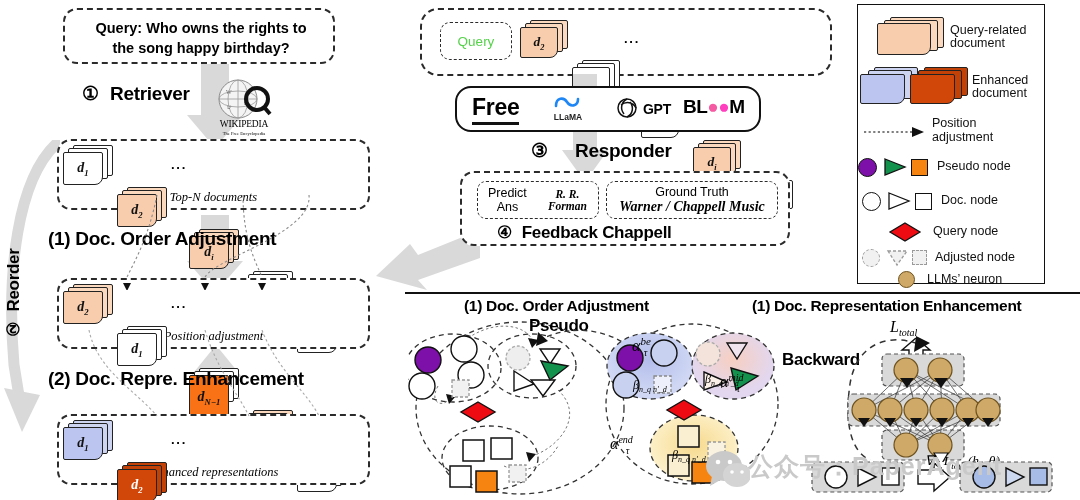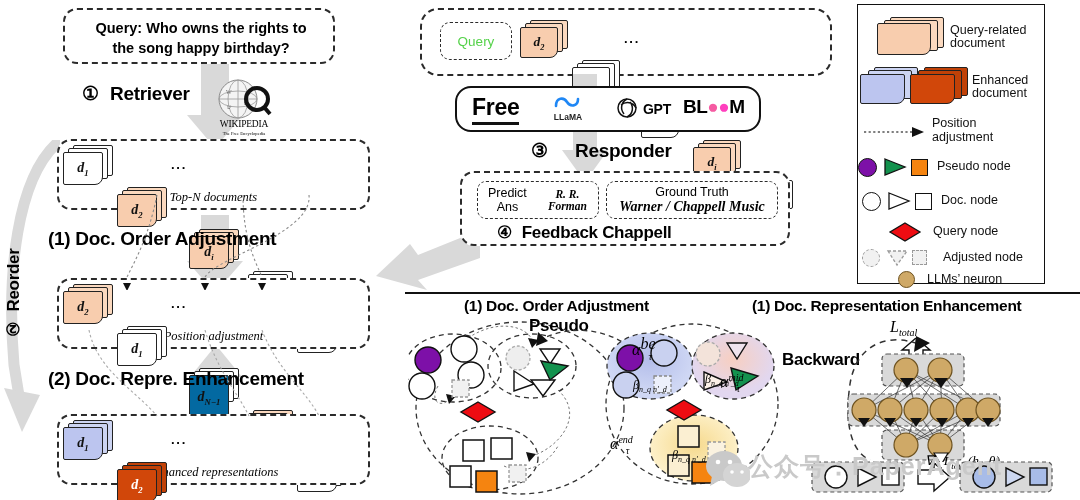--- a/index.html
+++ b/index.html
@@ -141,21 +141,21 @@
       <div class="sheet" style="left:10px;top:0;width:40px;height:31px;background:#ffffff;"></div>
       <div class="sheet" style="left:5px;top:3px;width:40px;height:31px;background:#ffffff;"></div>
       <div class="front" style="left:0;top:7px;width:40px;height:33px;background:#ffffff;">
         <span style="font-size:14px;color:#111;">d<sub style="font-size:.62em">1</sub></span>
       </div>
     </div>
     <div class="abs" style="left: 114px; top: 15px; font-size: 13px; font-weight: bold; letter-spacing: 1px;">···</div>
     <div class="docstack abs" style="left: 132px; top: 0px; width: 52px; height: 42px;">
       <div class="sheet" style="left:10px;top:0;width:40px;height:31px;background:#ffffff;"></div>
       <div class="sheet" style="left:5px;top:3px;width:40px;height:31px;background:#ffffff;"></div>
-      <div class="front" style="left:0;top:7px;width:40px;height:46px;background:#0369a1;">
+      <div class="front" style="left:0;top:7px;width:40px;height:46px;background:#f97316;">
         <span style="font-size:14px;color:#111;">d<sub style="font-size:.62em">N−1</sub></span>
       </div>
     </div>
     <div class="docstack abs" style="left: 186px; top: 0px; width: 52px; height: 42px;">
       <div class="sheet" style="left:10px;top:0;width:40px;height:31px;background:#fbd9bf;"></div>
       <div class="sheet" style="left:5px;top:3px;width:40px;height:31px;background:#fbd9bf;"></div>
       <div class="front" style="left:0;top:7px;width:40px;height:33px;background:#f8cdae;">
         <span style="font-size:14px;color:#111;">d<sub style="font-size:.62em">i</sub></span>
       </div>
     </div>
@@ -361,21 +361,21 @@
     </svg>
     <div class="lg-txt" style="margin-left:11px;">Query node</div>
   </div>
 
   <div class="lg-row" style="left:4px;top:243px;">
     <div class="circ" style="width:18px;height:18px;background:#f1f1f1;border:1.4px dashed #999;"></div>
     <svg width="24" height="19" style="margin-left:6px;">
       <polygon points="2,3 21,3 11,17" fill="#f1f1f1" stroke="#999" stroke-width="1.3" stroke-dasharray="3,2"></polygon>
     </svg>
     <div class="sq" style="width:15px;height:15px;background:#f1f1f1;border:1.5px dashed #999;margin-left:2px;"></div>
-    <div class="lg-txt" style="margin-left:16px;">Adjusted node</div>
+    <div class="lg-txt" style="margin-left:8px;">Adjusted node</div>
   </div>
 
   <div class="lg-row" style="left:40px;top:266px;">
     <div class="circ" style="width:17px;height:17px;background:#cfa967;border:1.4px solid #6d5220;"></div>
     <div class="lg-txt" style="margin-left:12px;">LLMs’   neuron</div>
   </div>
 </div>
 
 <div class="abs" style="left:405px;top:292px;width:675px;height:2px;background:#111;"></div>
 
@@ -455,21 +455,21 @@
   <polygon points="108,54 131,64 108,72" fill="#fbf0e7" stroke="#111" stroke-width="1.4"></polygon>
   <polygon points="135,50 162,58 140,72" fill="#13924e" stroke="#111" stroke-width="1.4"></polygon>
   <polygon points="88,82 105,92 88,102 71,92" fill="#ee0c12" stroke="#111" stroke-width="1.4"></polygon>
   <rect x="82" y="108" width="21" height="21" fill="#fbefd2" stroke="#111" stroke-width="1.5"></rect>
   <rect x="72" y="137" width="21" height="21" fill="#fbefd2" stroke="#111" stroke-width="1.5"></rect>
   <rect x="96" y="144" width="21" height="21" fill="#f58410" stroke="#111" stroke-width="1.5"></rect>
   <rect x="112" y="124" width="17" height="17" fill="#faf2e0" stroke="#999" stroke-width="1.3" stroke-dasharray="3,2"></rect>
 </svg>
 
 <div class="abs ital" style="left:632px;top:335px;font-size:16px;">
-  <span>α</span><sup style="font-size:16px;">be</sup><sub style="font-size:10px;margin-left:-7px;">τ</sub>
+  <span>α</span><sup style="font-size:11px;">be</sup><sub style="font-size:10px;margin-left:-7px;">τ</sub>
 </div>
 <div class="abs ital" style="left:633px;top:378px;font-size:12px;">
   <span>β</span><sub style="font-size:8px;">n_q n'_d</sub>
 </div>
 <div class="abs ital" style="left:720px;top:372px;font-size:16px;">
   <span>α</span><sup style="font-size:10px;">mid</sup><sub style="font-size:10px;margin-left:-7px;">τ</sub>
 </div>
 <div class="abs ital" style="left:705px;top:372px;font-size:12px;">
   <span>β</span><sub style="font-size:8px;">n_q n'_d</sub>
 </div>

